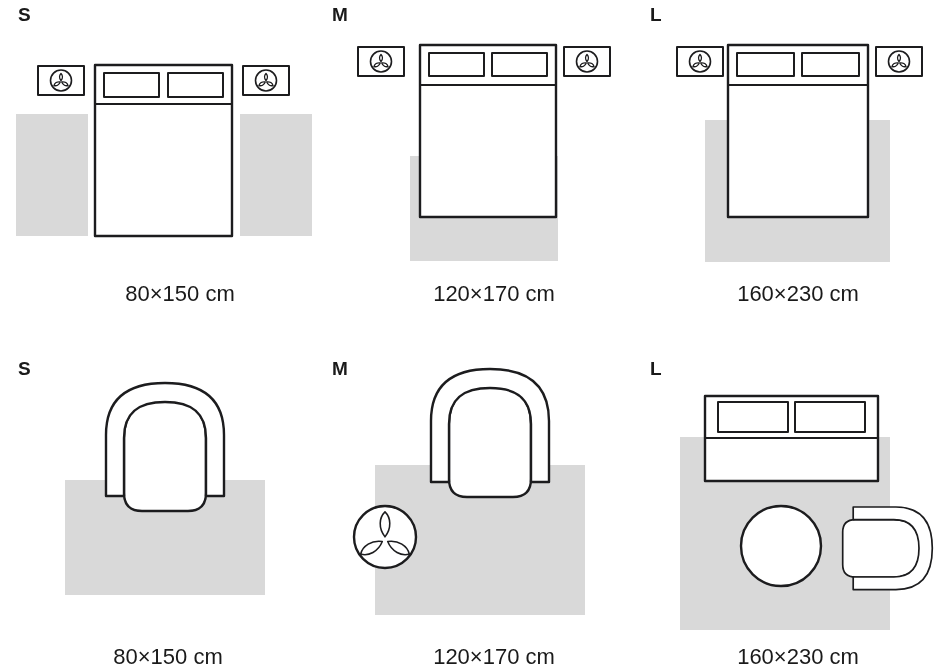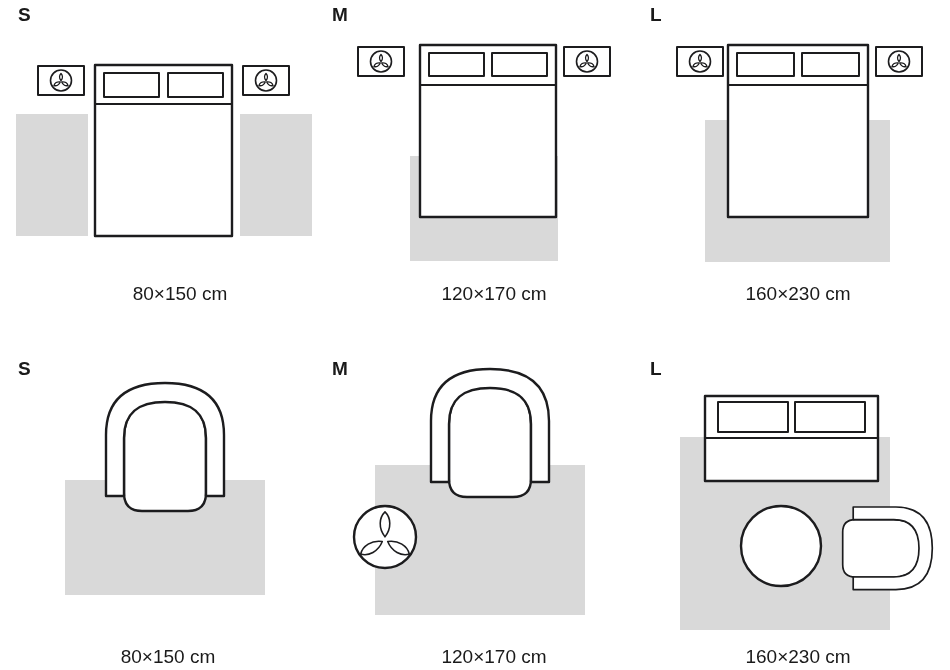--- a/index.html
+++ b/index.html
@@ -9,21 +9,21 @@
     background:var(--background,#ffffff);
     font-family:"Liberation Sans", sans-serif;
     overflow:hidden;
   }
   .scene { position:absolute; left:0; top:0; }
   .size-label {
     position:absolute; font-size:19px; font-weight:700;
     color:var(--text,#111); line-height:22px; letter-spacing:.2px;
   }
   .caption {
-    position:absolute; font-size:19px; color:var(--text,#1a1a1a);
+    position:absolute; font-size:22px; color:var(--text,#1a1a1a);
     line-height:22px; transform:translateX(-50%); white-space:nowrap;
   }
   .rug  { fill:var(--rug,#d9d9d9); }
   .furn { fill:#ffffff; stroke:var(--outline,#1c1c1e); stroke-width:2.4; stroke-linejoin:round; }
   .thin { fill:#ffffff; stroke:var(--outline,#1c1c1e); stroke-width:2; stroke-linejoin:round; }
   .ln   { stroke:var(--outline,#1c1c1e); stroke-width:2; fill:none; }
   .circ { fill:#ffffff; stroke:var(--outline,#1c1c1e); stroke-width:1.6; }
   .plantln { fill:none; stroke:var(--outline,#1c1c1e); stroke-linejoin:round; }
 </style>
 </head>

